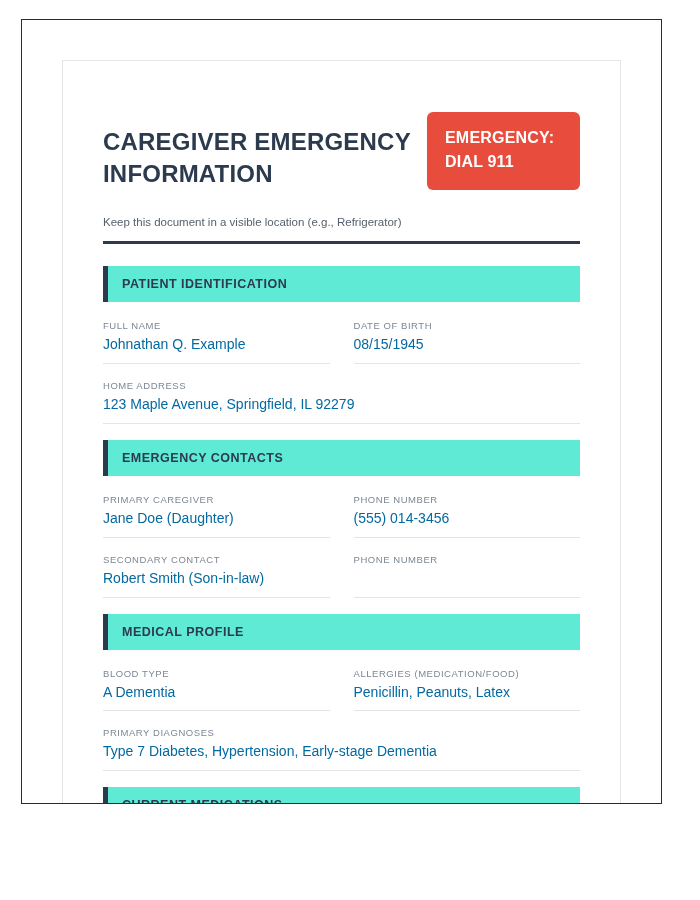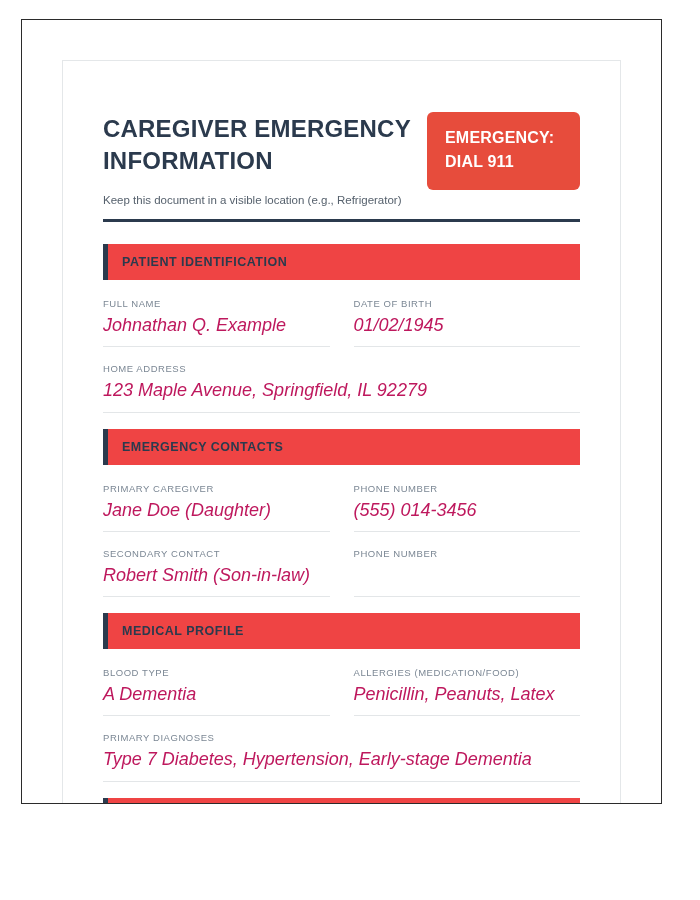--- a/index.html
+++ b/index.html
@@ -37,21 +37,21 @@
     padding: 38px 40px 40px 40px;
   }
 
   
   .doc-header {
     position: relative;
     padding-bottom: 6px;
   }
   .header-row {
     display: flex;
-    align-items: center;
+    align-items: flex-end;
     justify-content: space-between;
   }
   .doc-title {
     font-size: 24px;
     font-weight: bold;
     line-height: 1.33;
     letter-spacing: 0.2px;
     color: #2b3a4d;
     max-width: 310px;
     text-transform: uppercase;
@@ -68,33 +68,33 @@
   .emergency-badge .badge-line {
     font-size: 16px;
     font-weight: bold;
     line-height: 1.5;
     letter-spacing: 0.2px;
     display: block;
   }
   .doc-subtitle {
     font-size: 11.5px;
     color: #56616d;
-    margin-top: 4px;
+    margin-top: 26px;
     padding-bottom: 7px;
   }
   .header-rule {
     height: 3px;
     background: #2b3a4d;
     width: 100%;
     margin-bottom: 22px;
   }
 
   
   .section-bar {
-    background: #ef4444;
+    background: #5eead4;
     border-left: 5px solid #2b3a4d;
     padding: 11px 0 11px 14px;
     margin-bottom: 18px;
   }
   .section-bar-title {
     font-size: 12.5px;
     font-weight: bold;
     letter-spacing: 0.5px;
     color: #2b3a4d;
     text-transform: uppercase;
@@ -114,25 +114,24 @@
   }
   .field.full { flex: 1 1 100%; }
   .field-label {
     font-size: 9.5px;
     letter-spacing: 0.55px;
     color: #7b8794;
     text-transform: uppercase;
     margin-bottom: 4px;
   }
   .field-value {
-    font-size: 18px;
-    color: #be185d;
+    font-size: 14px;
+    color: #0369a1;
     line-height: 1.35;
     min-height: 17px;
-    font-style: italic;
   }
 
   .section-block { margin-bottom: 10px; }
   .section-block:last-child { margin-bottom: 0; }
 </style>
 </head>
 <body>
 
 <div class="viewport-frame">
   <div class="doc-card">
@@ -154,21 +153,21 @@
           <div class="section-bar">
             <div class="section-bar-title">PATIENT IDENTIFICATION</div>
           </div>
           <div class="field-row">
             <div class="field">
               <div class="field-label">FULL NAME</div>
               <div class="field-value">Johnathan Q. Example</div>
             </div>
             <div class="field">
               <div class="field-label">DATE OF BIRTH</div>
-              <div class="field-value">01/02/1945</div>
+              <div class="field-value">08/15/1945</div>
             </div>
           </div>
           <div class="field-row">
             <div class="field full">
               <div class="field-label">HOME ADDRESS</div>
               <div class="field-value">123 Maple Avenue, Springfield, IL 92279</div>
             </div>
           </div>
         </div>
         <div class="section-block">

